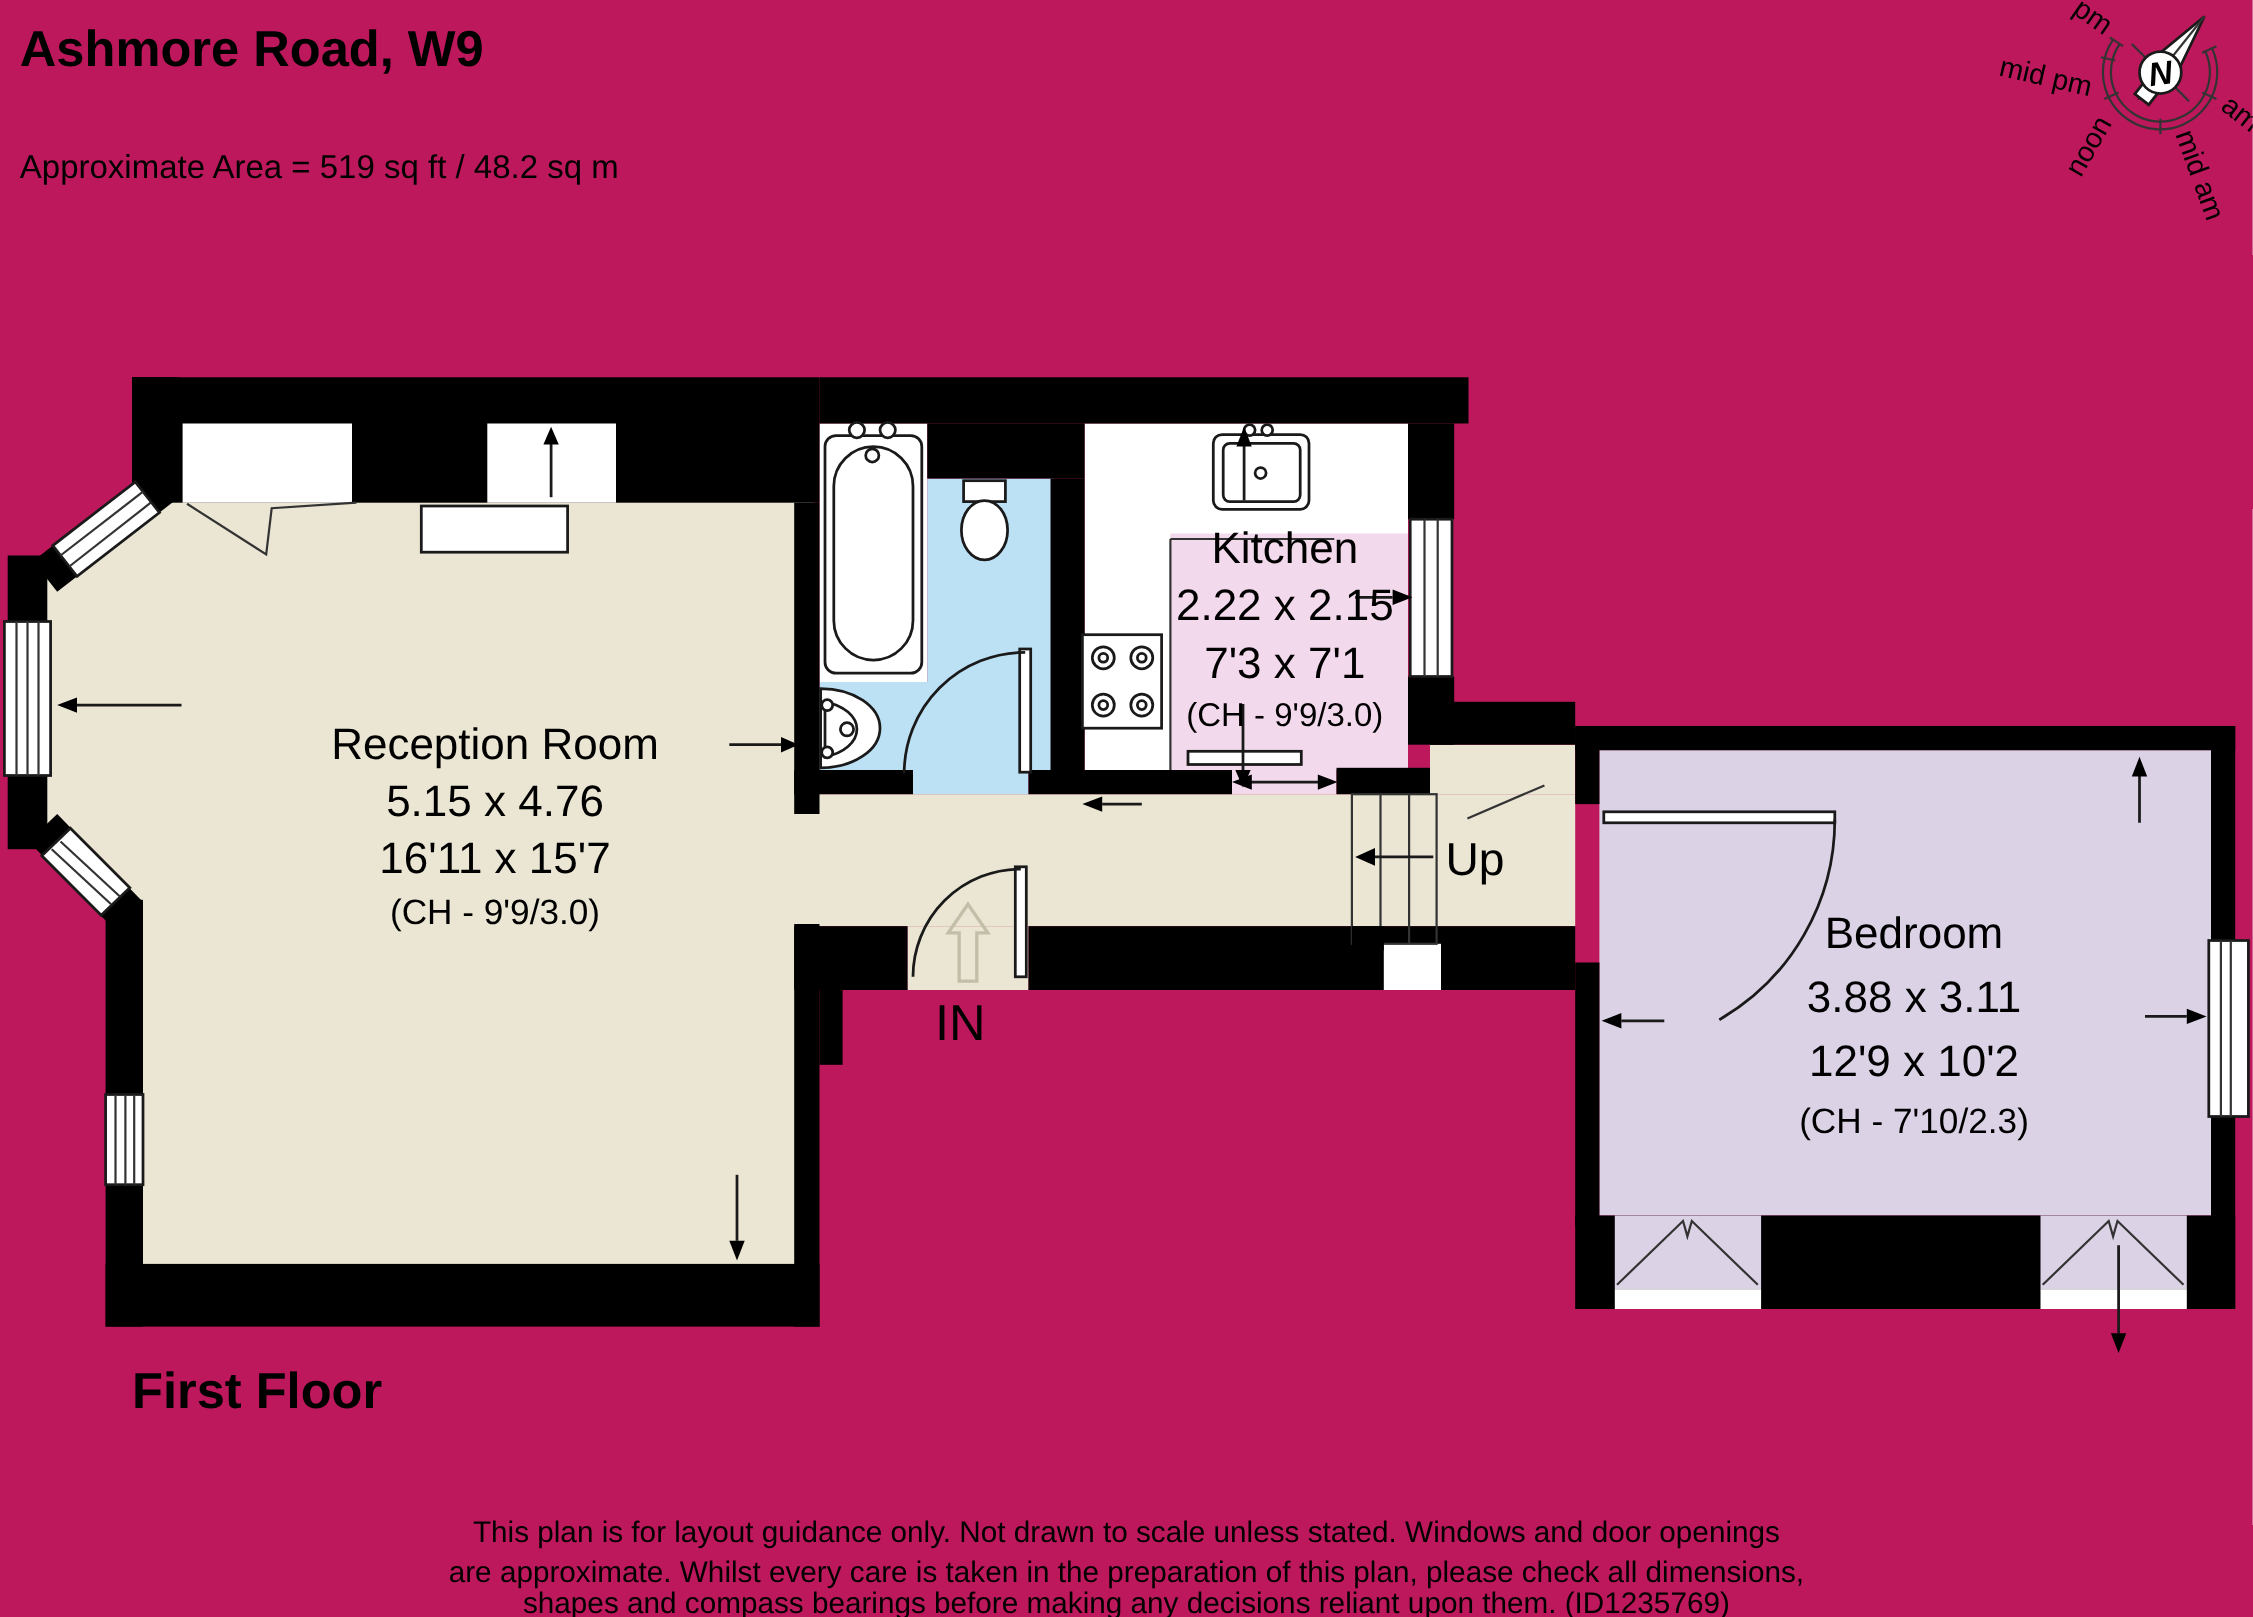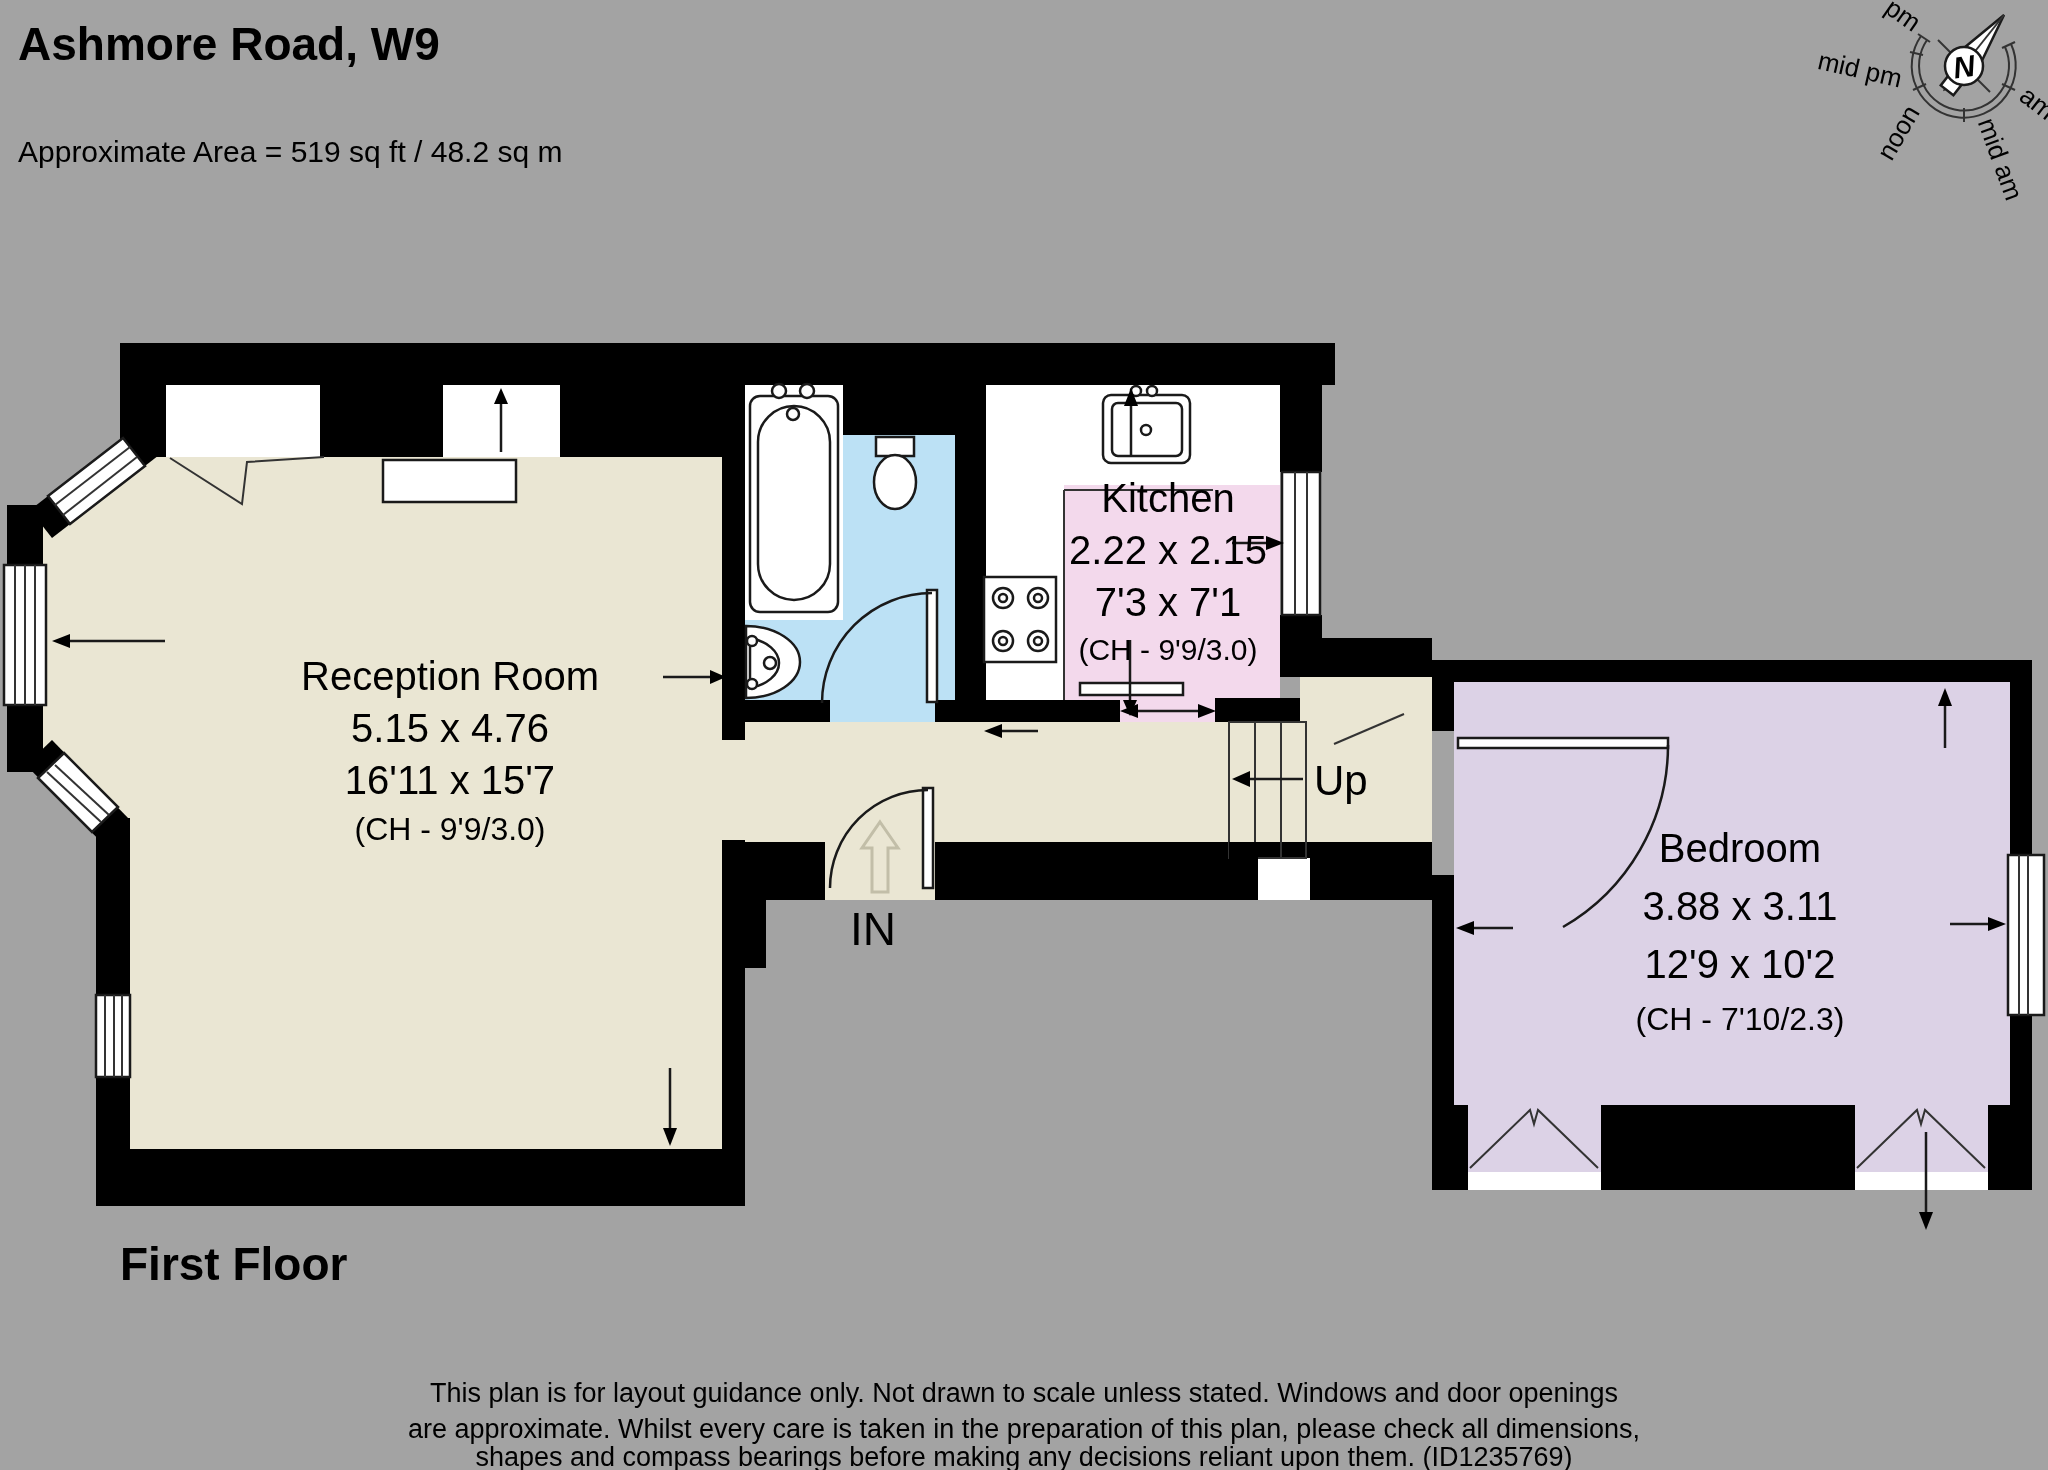--- a/index.html
+++ b/index.html
@@ -1,17 +1,17 @@
 <!DOCTYPE html>
 <html><head>
 <meta charset="utf-8">
 <style>
   html,body{margin:0;padding:0;background:#fff;}
   body{font-family:"Liberation Sans", sans-serif;}
-  .stage{position:relative;width:2048px;height:1470px;background:#a3a3a3;overflow:hidden;}
+  .stage{position:relative;width:2048px;height:1470px;background:#be185d;overflow:hidden;}
   svg{display:block;}
   text{fill:#000;}
   .t-title{font-size:46px;font-weight:bold;}
   .t-area{font-size:30px;}
   .t-room{font-size:40px;}
   .t-ch{font-size:32px;}
   .t-kroom{font-size:40px;}
   .t-kch{font-size:30px;}
   .t-up{font-size:42px;}
   .t-in{font-size:46px;}

